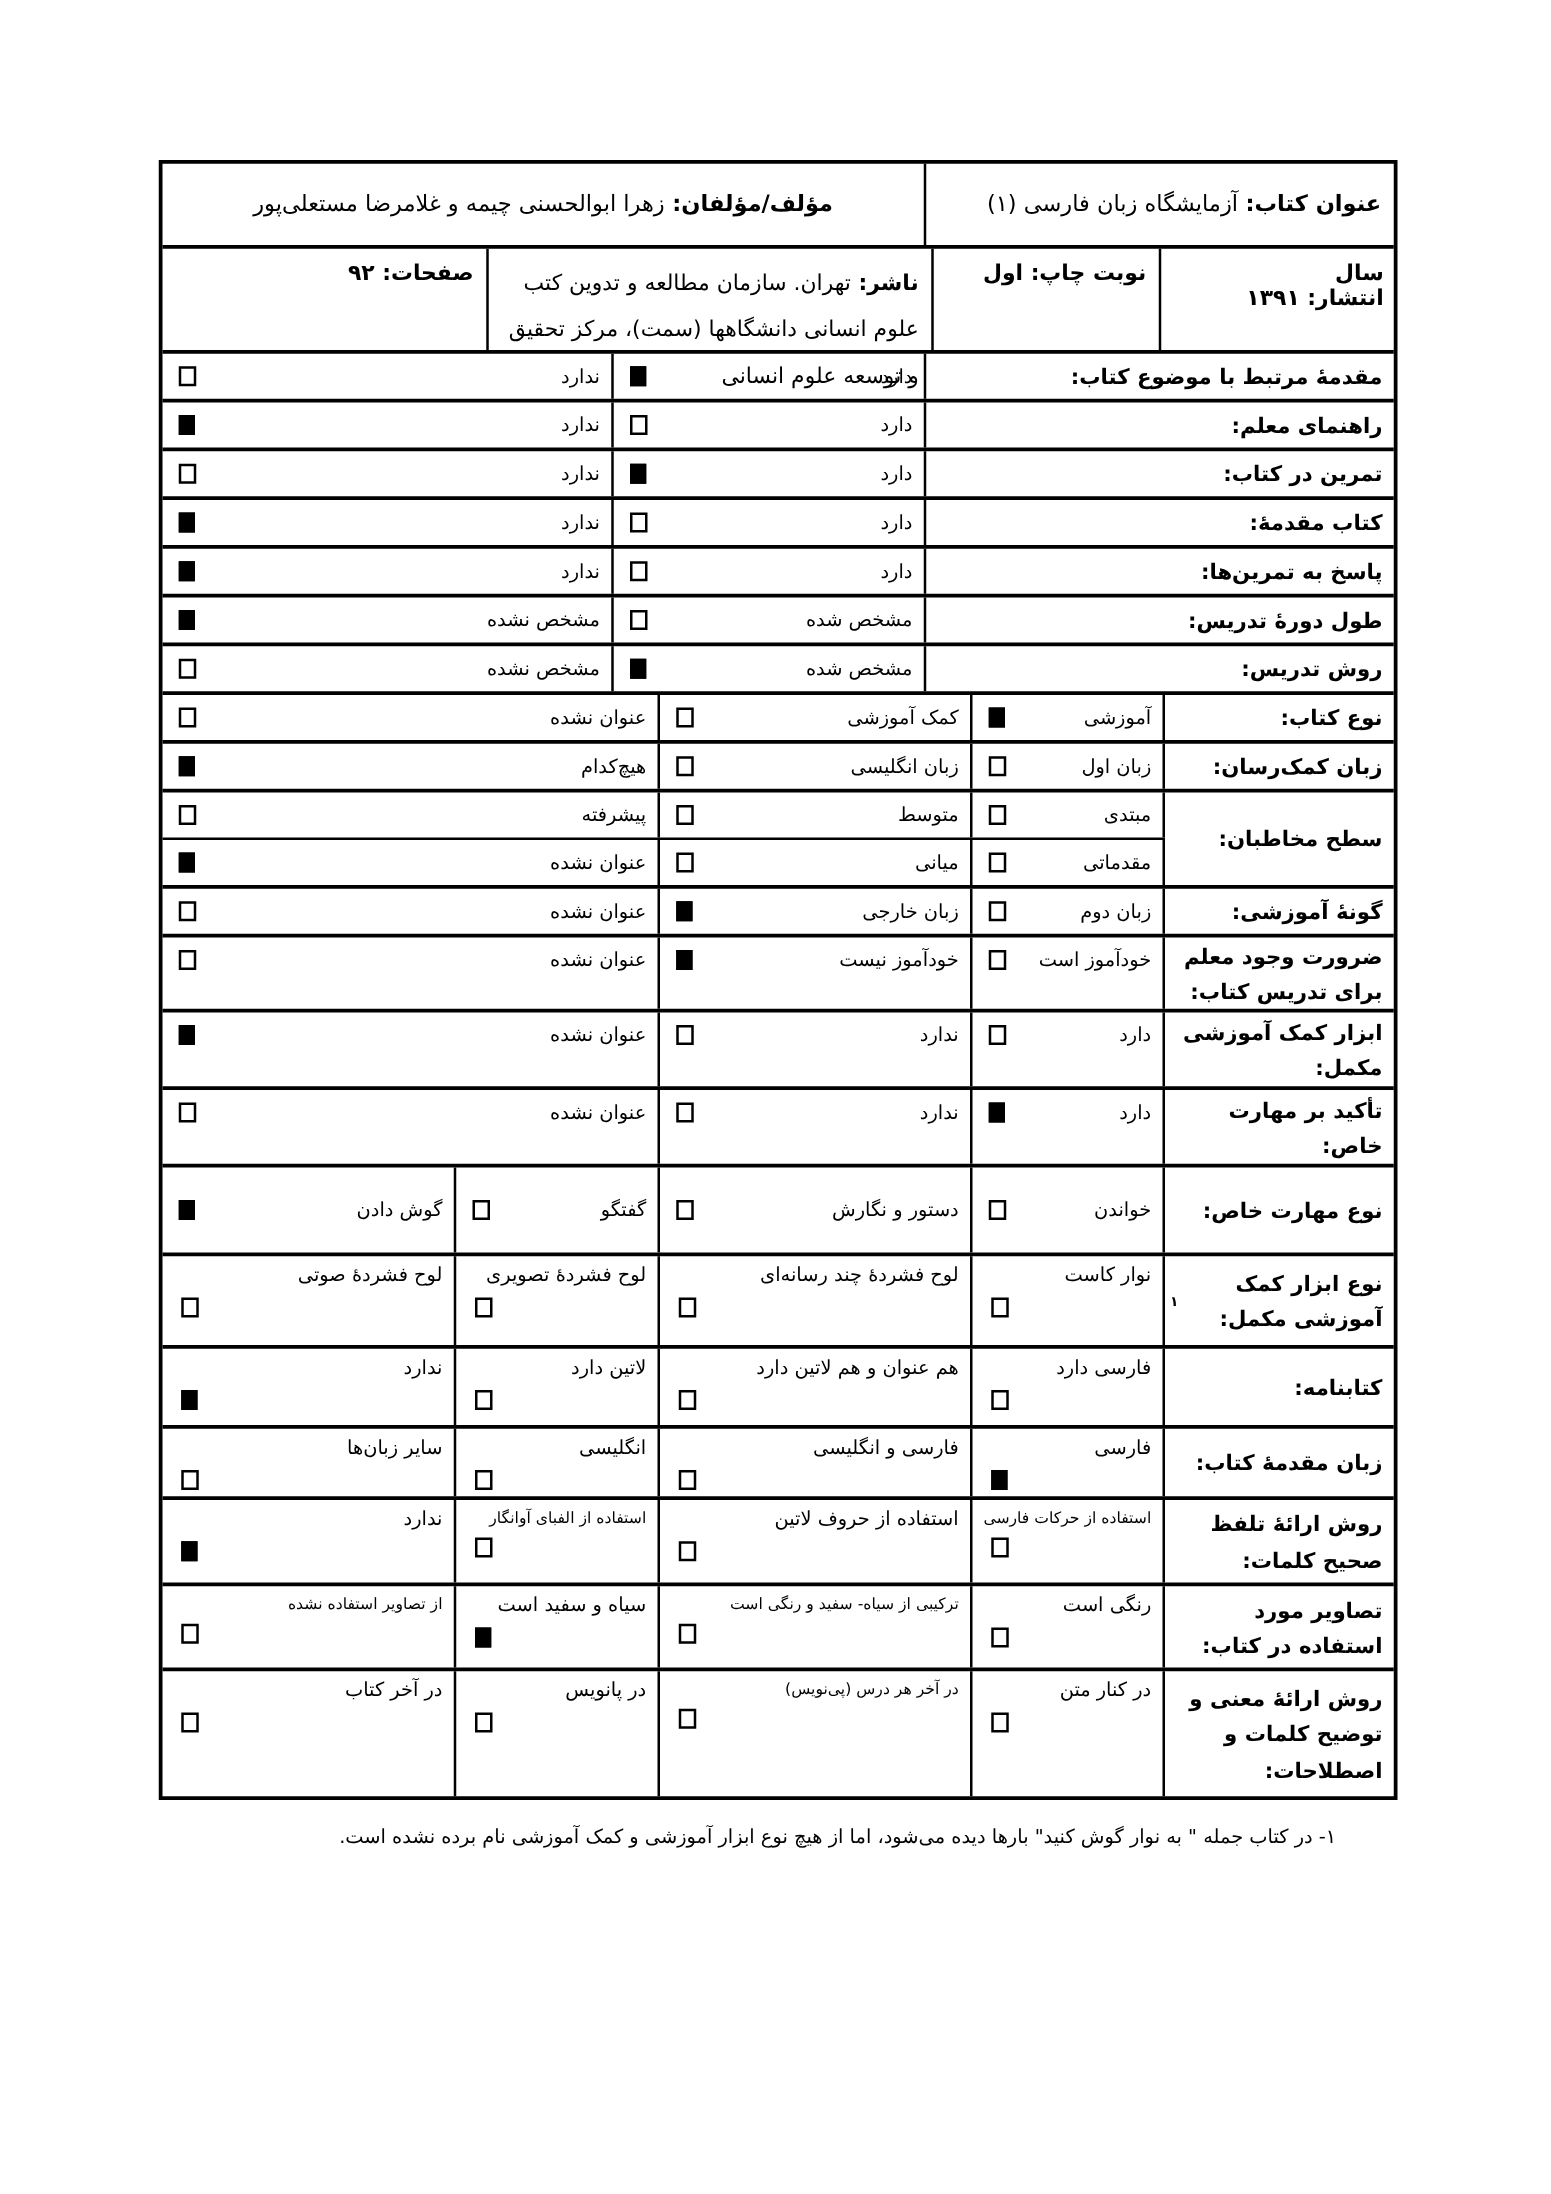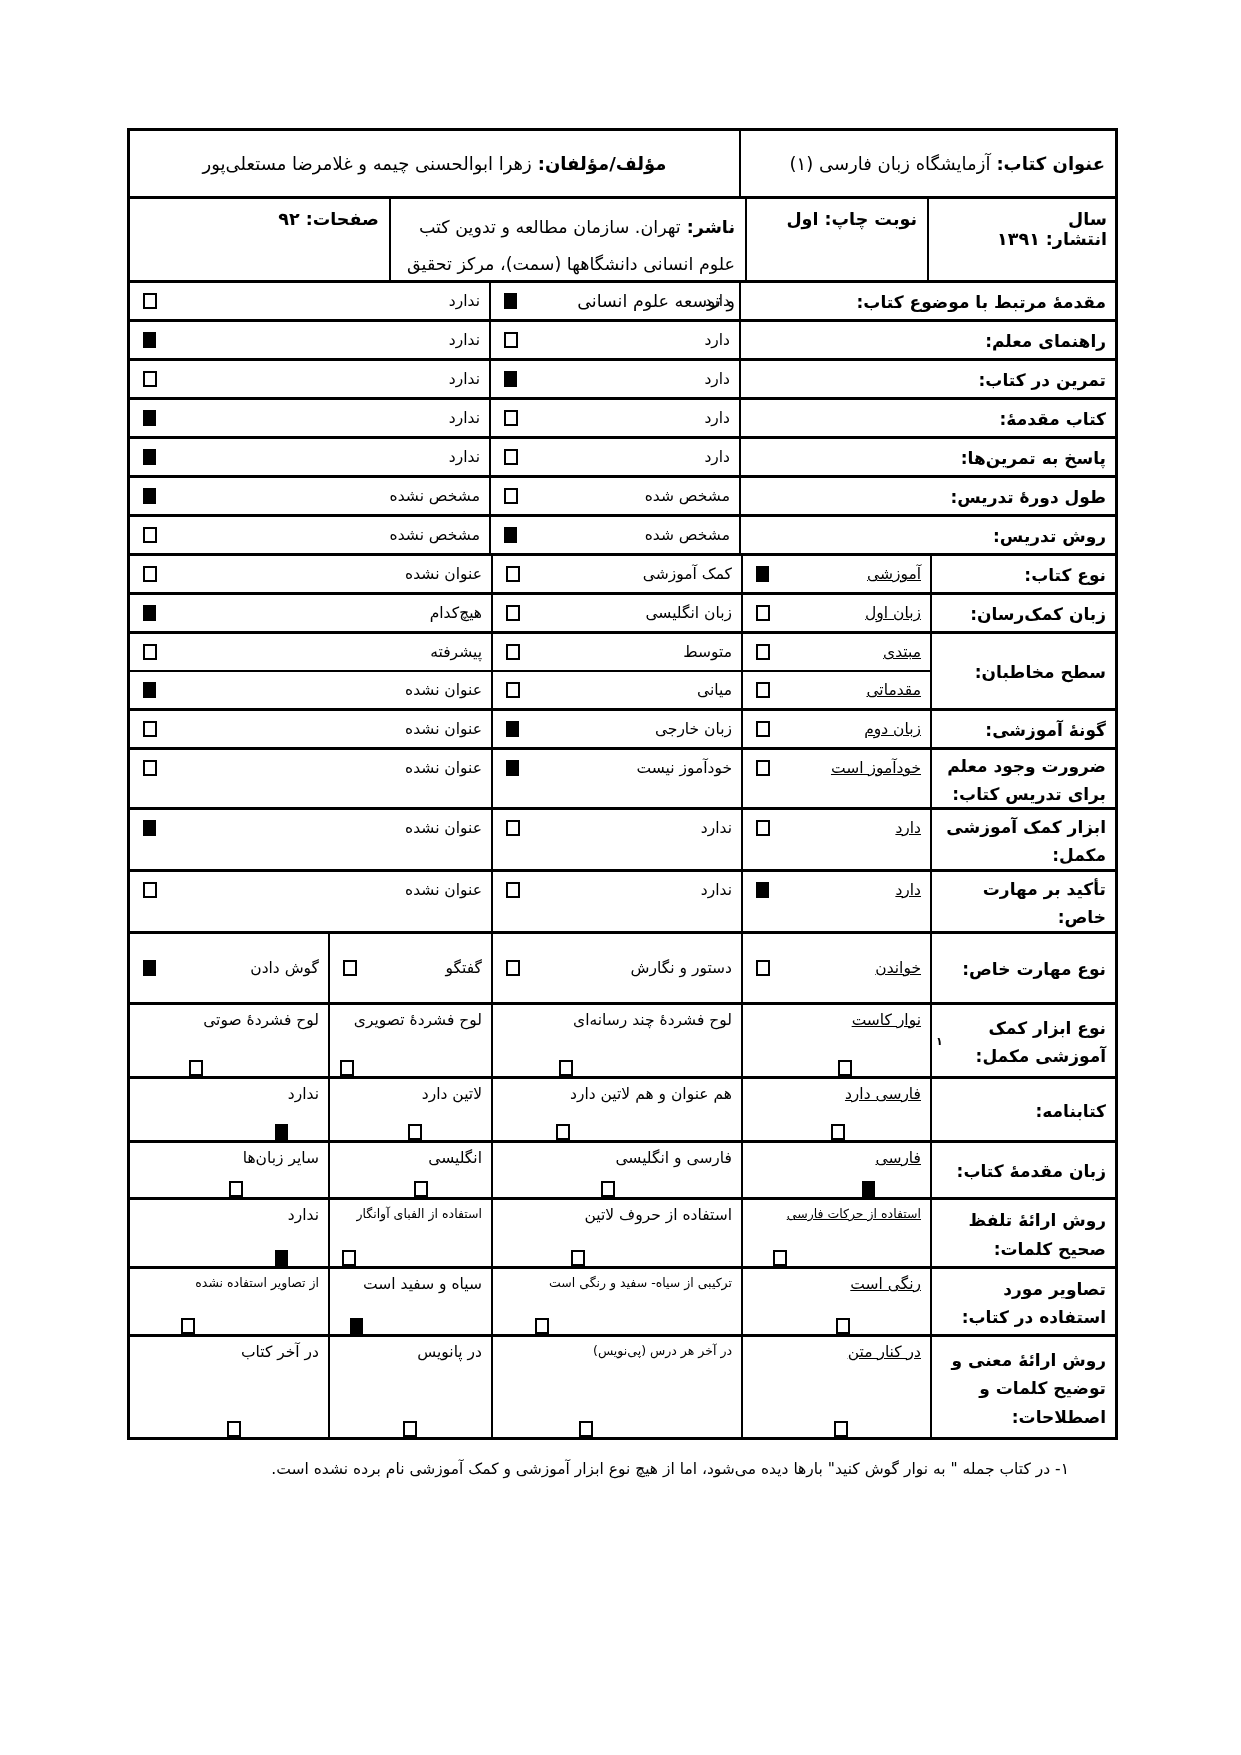--- a/index.html
+++ b/index.html
@@ -29,35 +29,35 @@
   .label-cell sup { font-size:11px; vertical-align:super; margin-right:2px; }
 
   
   .opt {
     border-right:2px solid #000; display:flex; align-items:center;
     justify-content:space-between; padding:0 9px 0 13px; overflow:hidden;
   }
   .opt-label { font-size:15.5px; white-space:nowrap; }
   .opt-label.small { font-size:12.5px; }
   .c2-0, .c3-1, .c4-1 { width:250px; flex:none; }
-  .c3-0, .c4-0 { width:189px; flex:none;text-decoration:underline; }
+  .c3-0, .c4-0 { width:154px; flex:none; }
   .c4-2 { width:163px; flex:none; }
   .c2-1, .c3-2, .c4-3 { flex:1; }
 
   
   .cb { width:14px; height:16px; border:2px solid #000; flex:none; background:#fff; }
   .cb.checked { width:13px; height:16px; border:1px solid #000; background:#000; }
 
   
   .stack { flex:1; display:flex; flex-direction:column; }
   .sub-row { display:flex; flex:1; }
   .sub-row + .sub-row { border-top:2px solid #000; }
 
   
-  .row.below .opt { flex-direction:row; justify-content:flex-start; align-items:stretch; padding:0; }
+  .row.below .opt { flex-direction:column; justify-content:flex-start; align-items:stretch; padding:0; }
   .row.below .opt-label { align-self:flex-start; text-align:right; padding:6px 9px 0 0; }
   .row.below .cb { align-self:flex-end; margin:9px 0 0 15px; }
 
   
   [data-name="row-teacher-necessity"] .opt,
   [data-name="row-supplementary-tools"] .opt,
   [data-name="row-skill-emphasis"] .opt { align-items:flex-start; padding-top:9px; }
   [data-name="row-teacher-necessity"] .opt .cb,
   [data-name="row-supplementary-tools"] .opt .cb,
   [data-name="row-skill-emphasis"] .opt .cb { margin-top:1px; }

